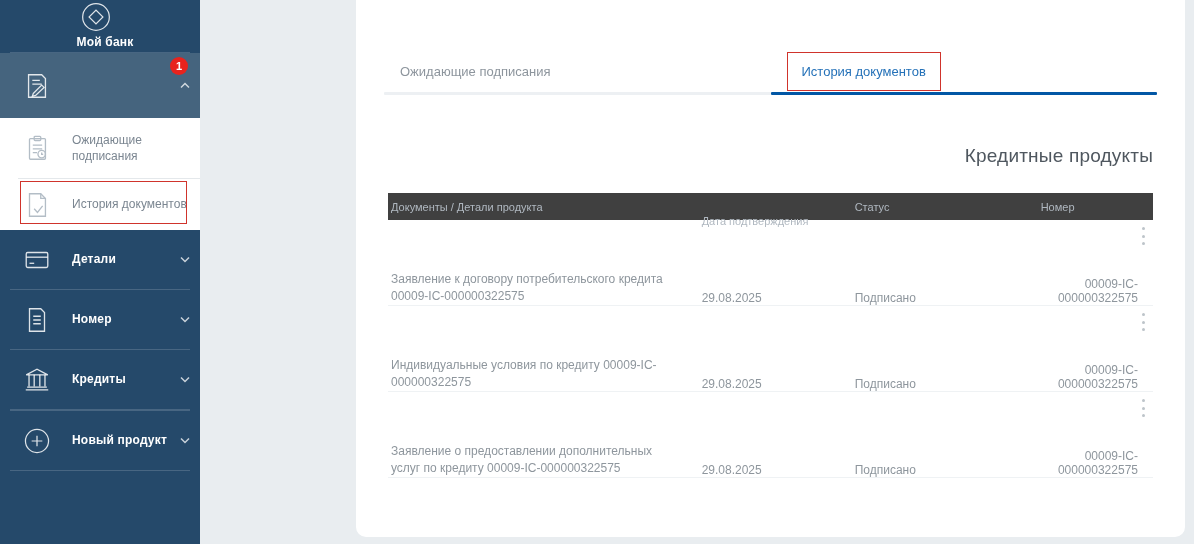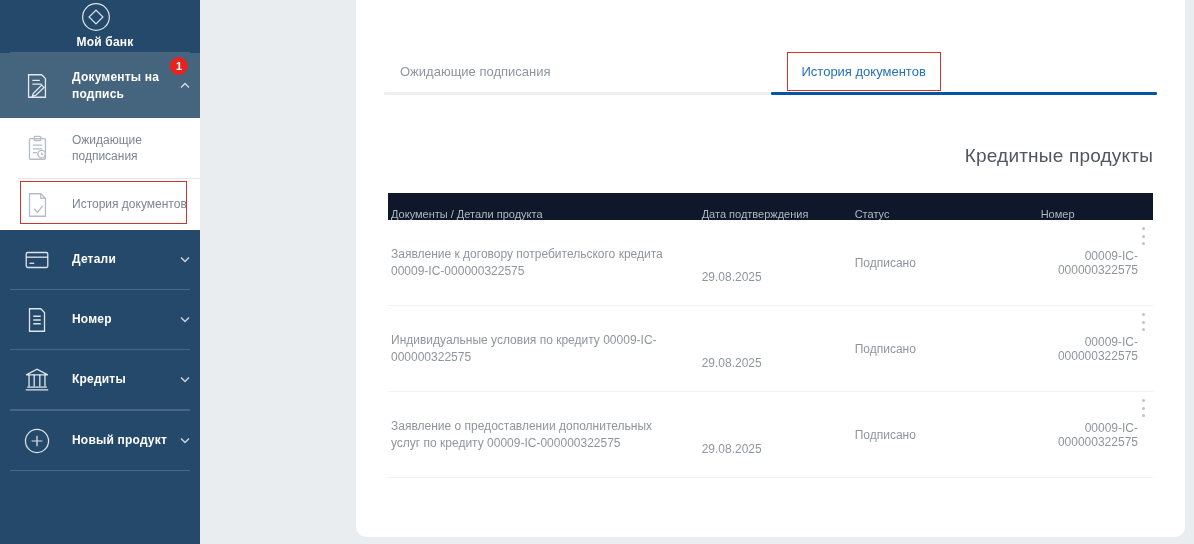--- a/index.html
+++ b/index.html
@@ -59,29 +59,29 @@
     background:#edf0f3; border-radius:1px; }
   .tab.active::after { background:#0257a5; }
   .tab .tab-label { font-size:13px; color:#8d959d; white-space:nowrap; }
   .tab.active .tab-label { color:#2471b8; }
   .tab .tab-label.annot { border:1px solid #d0342c; padding:11px 14px; }
   .section-title {
     margin:50px 32px 0; font-size:19px; font-weight:normal; color:#4f575f; letter-spacing:.2px;text-align:right;
   }
   .table { margin:26px 32px 0; }
   .thead {
-    display:flex; align-items:flex-end; height:27px; background:#0f172a;
+    display:flex; align-items:center; height:27px; background:#404040;
     font-size:11px; color:#b0b8c0;
   }
   .c1 { flex:0 0 41%; padding-left:3px; }
   .c2 { flex:0 0 20%;margin-top:28px; }
   .c3 { flex:0 0 20%; }
   .c4 { flex:1 1 auto;margin-left:33px; }
   .trow {
-    position:relative; display:flex; align-items:center; height:86px;
+    position:relative; display:flex; align-items:flex-end; height:86px;
     border-bottom:1px solid #eff2f4; font-size:12px; color:#8e969d;
   }
   .trow .c1 { line-height:1.4; padding-right:24px; }
   .trow .c4 { text-align:right; padding-right:15px; }
   .dots {
     position:absolute; top:7px; right:3px; width:14px; height:18px;
     display:flex; flex-direction:column; align-items:center; justify-content:space-between;
     cursor:pointer;
   }
   .dots i { width:3px; height:3px; border-radius:50%; background:#bdc4ca; }
@@ -104,21 +104,20 @@
   <div class="s-div"></div>
 
   <div class="s-item active">
     <span class="s-icon">
       <svg width="30" height="30" viewBox="0 0 32 32" fill="none" stroke="currentColor" stroke-width="1.4">
         <path d="M7 4 H21 L25 8 V28 H7 Z"></path>
         <path d="M11 10 H19 M11 14 H21"></path>
         <path d="M12 24 L21 15 L23.5 17.5 L14.5 26 L11 27 Z"></path>
       </svg>
     </span>
-    <span class="s-label" style="max-width:92px">Документы на подпись</span>
     <span class="chev">
       <svg width="10" height="7" viewBox="0 0 10 7" fill="none" stroke="currentColor" stroke-width="1.5">
         <path d="M1 5.5 L5 1.5 L9 5.5"></path>
       </svg>
     </span>
     <span class="badge">1</span>
   </div>
 
   <div class="s-sub">
     <div class="sub-item">

